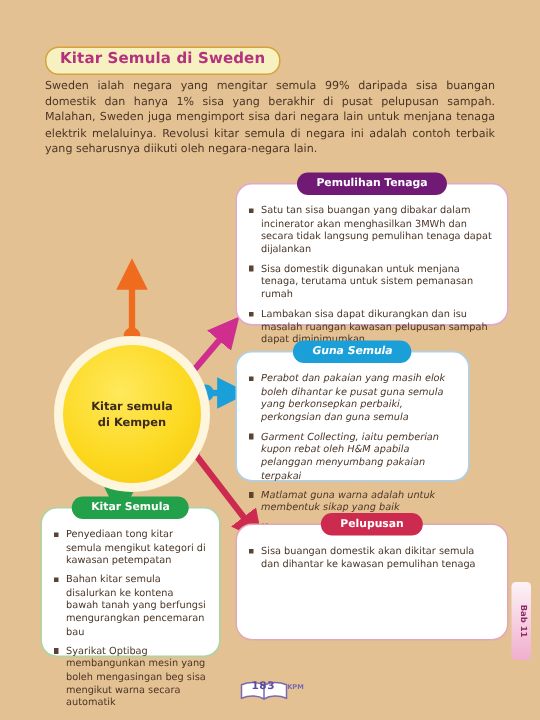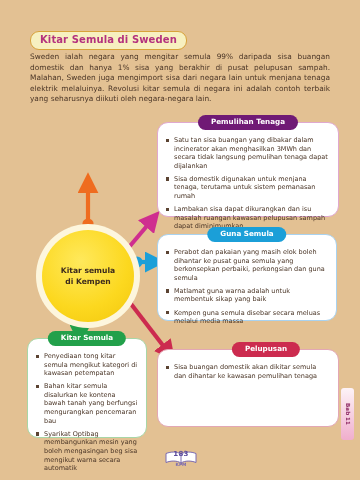--- a/index.html
+++ b/index.html
@@ -61,24 +61,24 @@
   .card li:before{
     content:"";position:absolute;left:0;top:2.6px;
     width:3.2px;height:3.2px;background:#5b4332;
   }
 
   
   #card-pencegahan{left:27px;top:105px;width:120px;height:68px;border:1.3px solid #f0b89a;}
   #card-pencegahan .hdr{background:#ef6c1f;}
   #card-pemulihan{left:157px;top:122px;width:182px;height:95px;border:1.3px solid #e0a8cf;}
   #card-pemulihan .hdr{background:#701a75;}
-  #card-guna{left:157px;top:234px;width:180px;height:87px;border:1.3px solid #a9d2ef;}
+  #card-guna{left:157px;top:234px;width:156px;height:87px;border:1.3px solid #a9d2ef;font-style:italic;}
   #card-guna .hdr{background:#1b9fd8;}
   #card-pelupusan{left:157px;top:349px;width:182px;height:78px;border:1.3px solid #e3a7b4;}
-  #card-pelupusan .hdr{background:#cc2b4f;margin-left:18px;}
+  #card-pelupusan .hdr{background:#cc2b4f;}
   #card-kitar{left:27px;top:338px;width:120px;height:100px;border:1.3px solid #a8d6a6;}
   #card-kitar .hdr{background:#22a04a;}
 
   
   .hub-glow{
     position:absolute;left:36px;top:224px;width:104px;height:104px;
     border-radius:50%;
     background:#fdf6dd;
     filter:blur(.4px);
   }
@@ -103,21 +103,21 @@
     background:linear-gradient(180deg,#fdf3f7 0%,#f0aecd 100%);
   }
   .chap-tab span{
     position:absolute;left:50%;top:50%;
     transform:translate(-50%,-50%) rotate(90deg);
     white-space:nowrap;
     color:#8e2b66;font-size:5.6px;font-weight:bold;
   }
   .pagenum{
     position:absolute;left:163px;top:447px;width:36px;height:22px;
-    display:flex;flex-direction:column;align-items:center;justify-content:center;
+    display:flex;align-items:center;justify-content:center;
   }
   .pagenum .book{
     position:relative;width:32px;height:13px;
   }
   .pagenum .book .pg{
     position:absolute;left:50%;top:1px;transform:translateX(-50%);
     color:#5b4b9c;font-size:7px;font-weight:bold;letter-spacing:.3px;
   }
   .pagenum .cap{color:#7a6ab0;font-size:4.4px;font-weight:bold;margin-top:.5px;}
 </style>
@@ -179,20 +179,21 @@
       <li>Satu tan sisa buangan yang dibakar dalam incinerator akan menghasilkan 3MWh dan secara tidak langsung pemulihan tenaga dapat dijalankan</li>
       <li>Sisa domestik digunakan untuk menjana tenaga, terutama untuk sistem pemanasan rumah</li>
       <li>Lambakan sisa dapat dikurangkan dan isu masalah ruangan kawasan pelupusan sampah dapat diminimumkan</li>
     </ul>
   </div>
 
   <div class="card" id="card-guna">
     <div class="hdr">Guna Semula</div>
     <ul>
       <li>Perabot dan pakaian yang masih elok boleh dihantar ke pusat guna semula yang berkonsepkan perbaiki, perkongsian dan guna semula</li>
+      <li>Garment Collecting, iaitu pemberian kupon rebat oleh H&amp;M apabila pelanggan menyumbang pakaian terpakai</li>
       <li>Matlamat guna warna adalah untuk membentuk sikap yang baik</li>
       <li>Kempen guna semula disebar secara meluas melalui media massa</li>
     </ul>
   </div>
 
   <div class="card" id="card-pelupusan">
     <div class="hdr">Pelupusan</div>
     <ul>
       <li>Sisa buangan domestik akan dikitar semula dan dihantar ke kawasan pemulihan tenaga</li>
     </ul>

